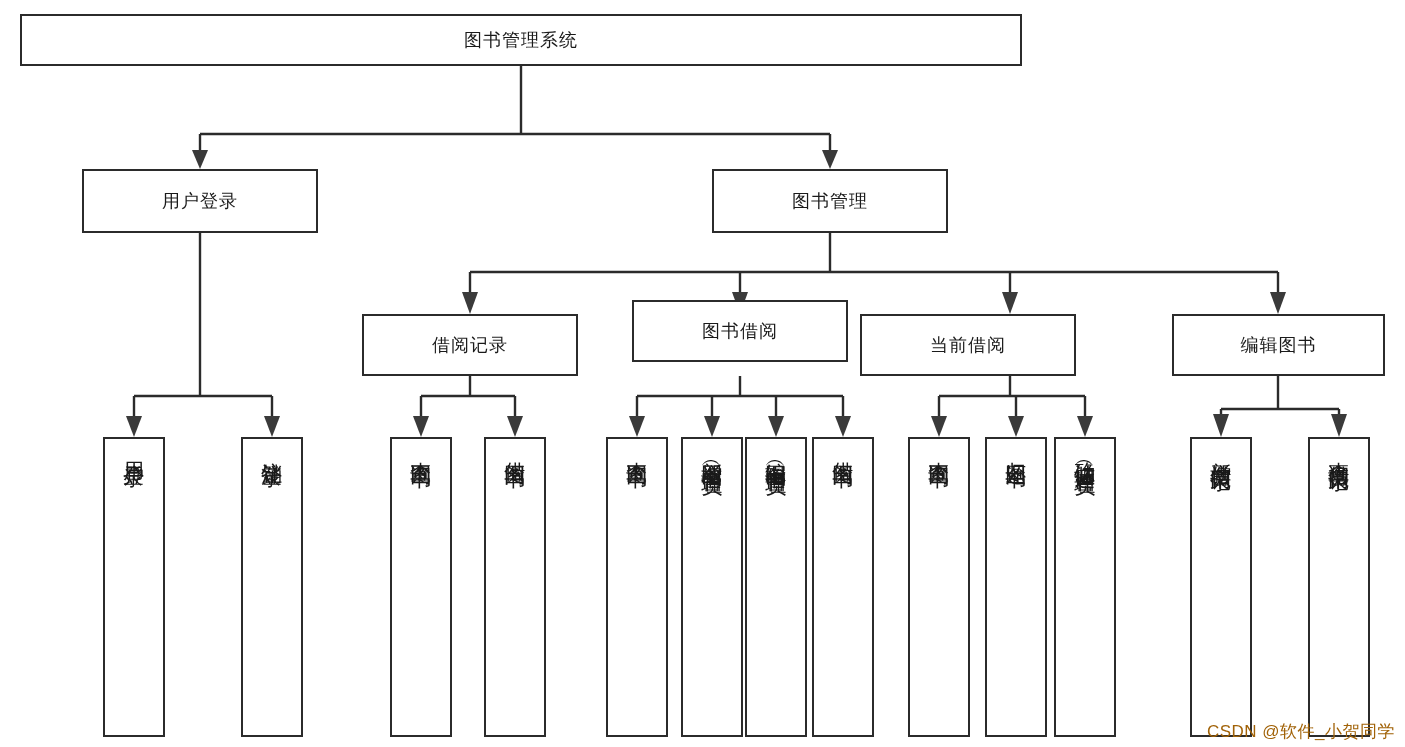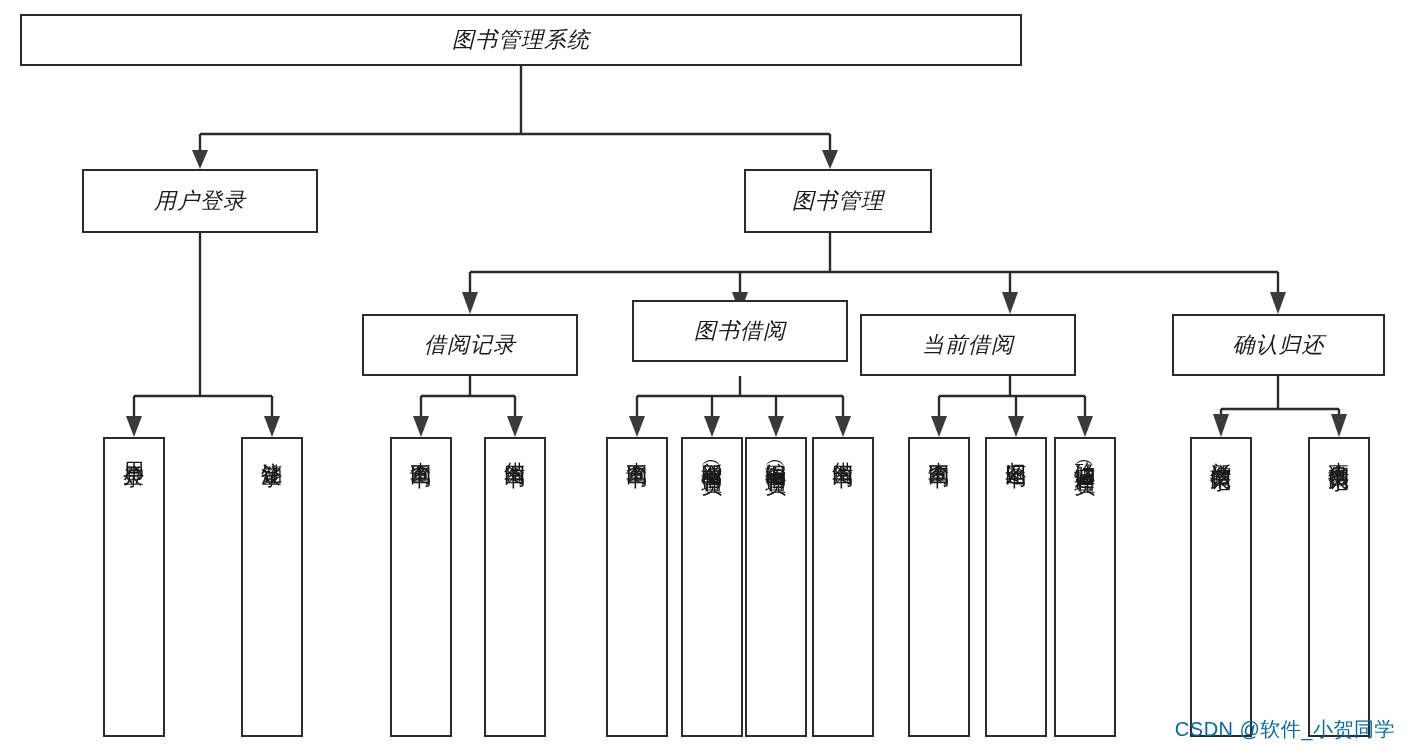--- a/index.html
+++ b/index.html
@@ -21,23 +21,22 @@
     position: absolute;
     box-sizing: border-box;
     border: 2px solid #2b2b2b;
     background: #ffffff;
     display: flex;
     align-items: center;
     justify-content: center;
     color: #1a1a1a;
   }
   .node.h {
-    font-size: 22px;
+    font-size: 18px;
     letter-spacing: 1px;
-    font-style: italic;
   }
   .node.v {
     align-items: flex-start;
     padding-top: 6px;
   }
   .vtext {
     writing-mode: vertical-rl;
     text-orientation: upright;
     font-size: 21px;
     line-height: 1.12;
@@ -59,22 +58,22 @@
     fill: none;
   }
   .arrowhead {
     fill: #3a3a3a;
     stroke: none;
   }
   #watermark {
     position: absolute;
     right: 10px;
     bottom: 4px;
-    font-size: 20px;
-    color: #0369a1;
+    font-size: 17px;
+    color: #a16207;
     letter-spacing: 0.5px;
     white-space: nowrap;
   }
 </style>
 </head>
 <body>
 
 <div id="canvas">
 
   <svg id="links" viewBox="0 0 1405 747" width="1405" height="747">
@@ -140,35 +139,35 @@
     <polygon class="arrowhead" points="1331,414 1347,414 1339,437"></polygon>
   </svg>
 
   <div class="node h" style="left:20px; top:14px; width:1002px; height:52px;">
     <span>图书管理系统</span>
   </div>
 
   <div class="node h" style="left:82px; top:169px; width:236px; height:64px;">
     <span>用户登录</span>
   </div>
-  <div class="node h" style="left:744px; top:169px; width:188px; height:64px;">
+  <div class="node h" style="left:712px; top:169px; width:236px; height:64px;">
     <span>图书管理</span>
   </div>
 
   <div class="node h" style="left:362px; top:314px; width:216px; height:62px;">
     <span>借阅记录</span>
   </div>
   <div class="node h" style="left:632px; top:300px; width:216px; height:62px;">
     <span>图书借阅</span>
   </div>
   <div class="node h" style="left:860px; top:314px; width:216px; height:62px;">
     <span>当前借阅</span>
   </div>
   <div class="node h" style="left:1172px; top:314px; width:213px; height:62px;">
-    <span>确认归还</span>
+    <span>编辑图书</span>
   </div>
 
   <div class="node v" style="left:103px; top:437px; width:62px; height:300px;">
     <span class="vtext">用户登录</span>
   </div>
   <div class="node v" style="left:241px; top:437px; width:62px; height:300px;">
     <span class="vtext">注销登录</span>
   </div>
 
   <div class="node v" style="left:390px; top:437px; width:62px; height:300px;">

